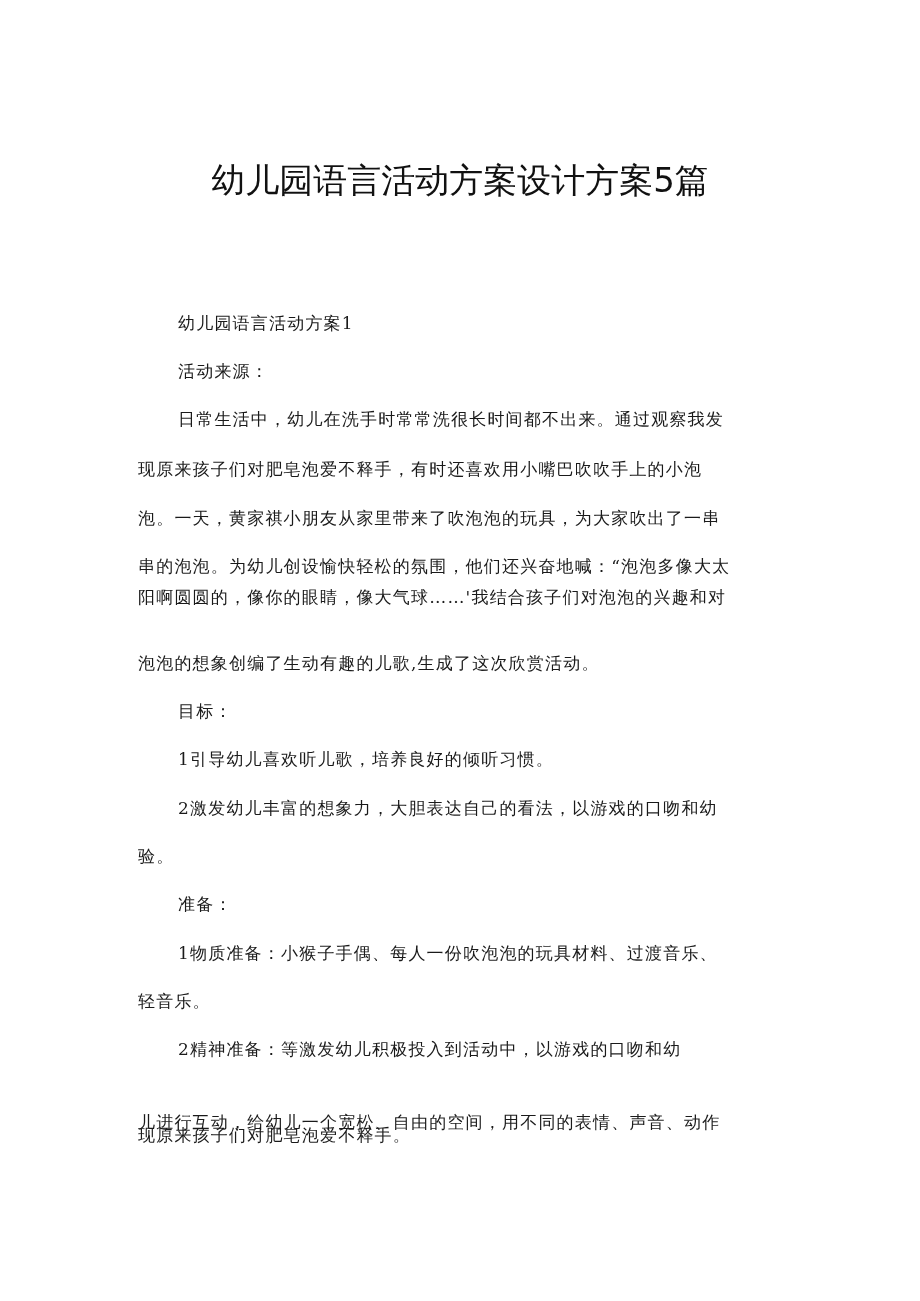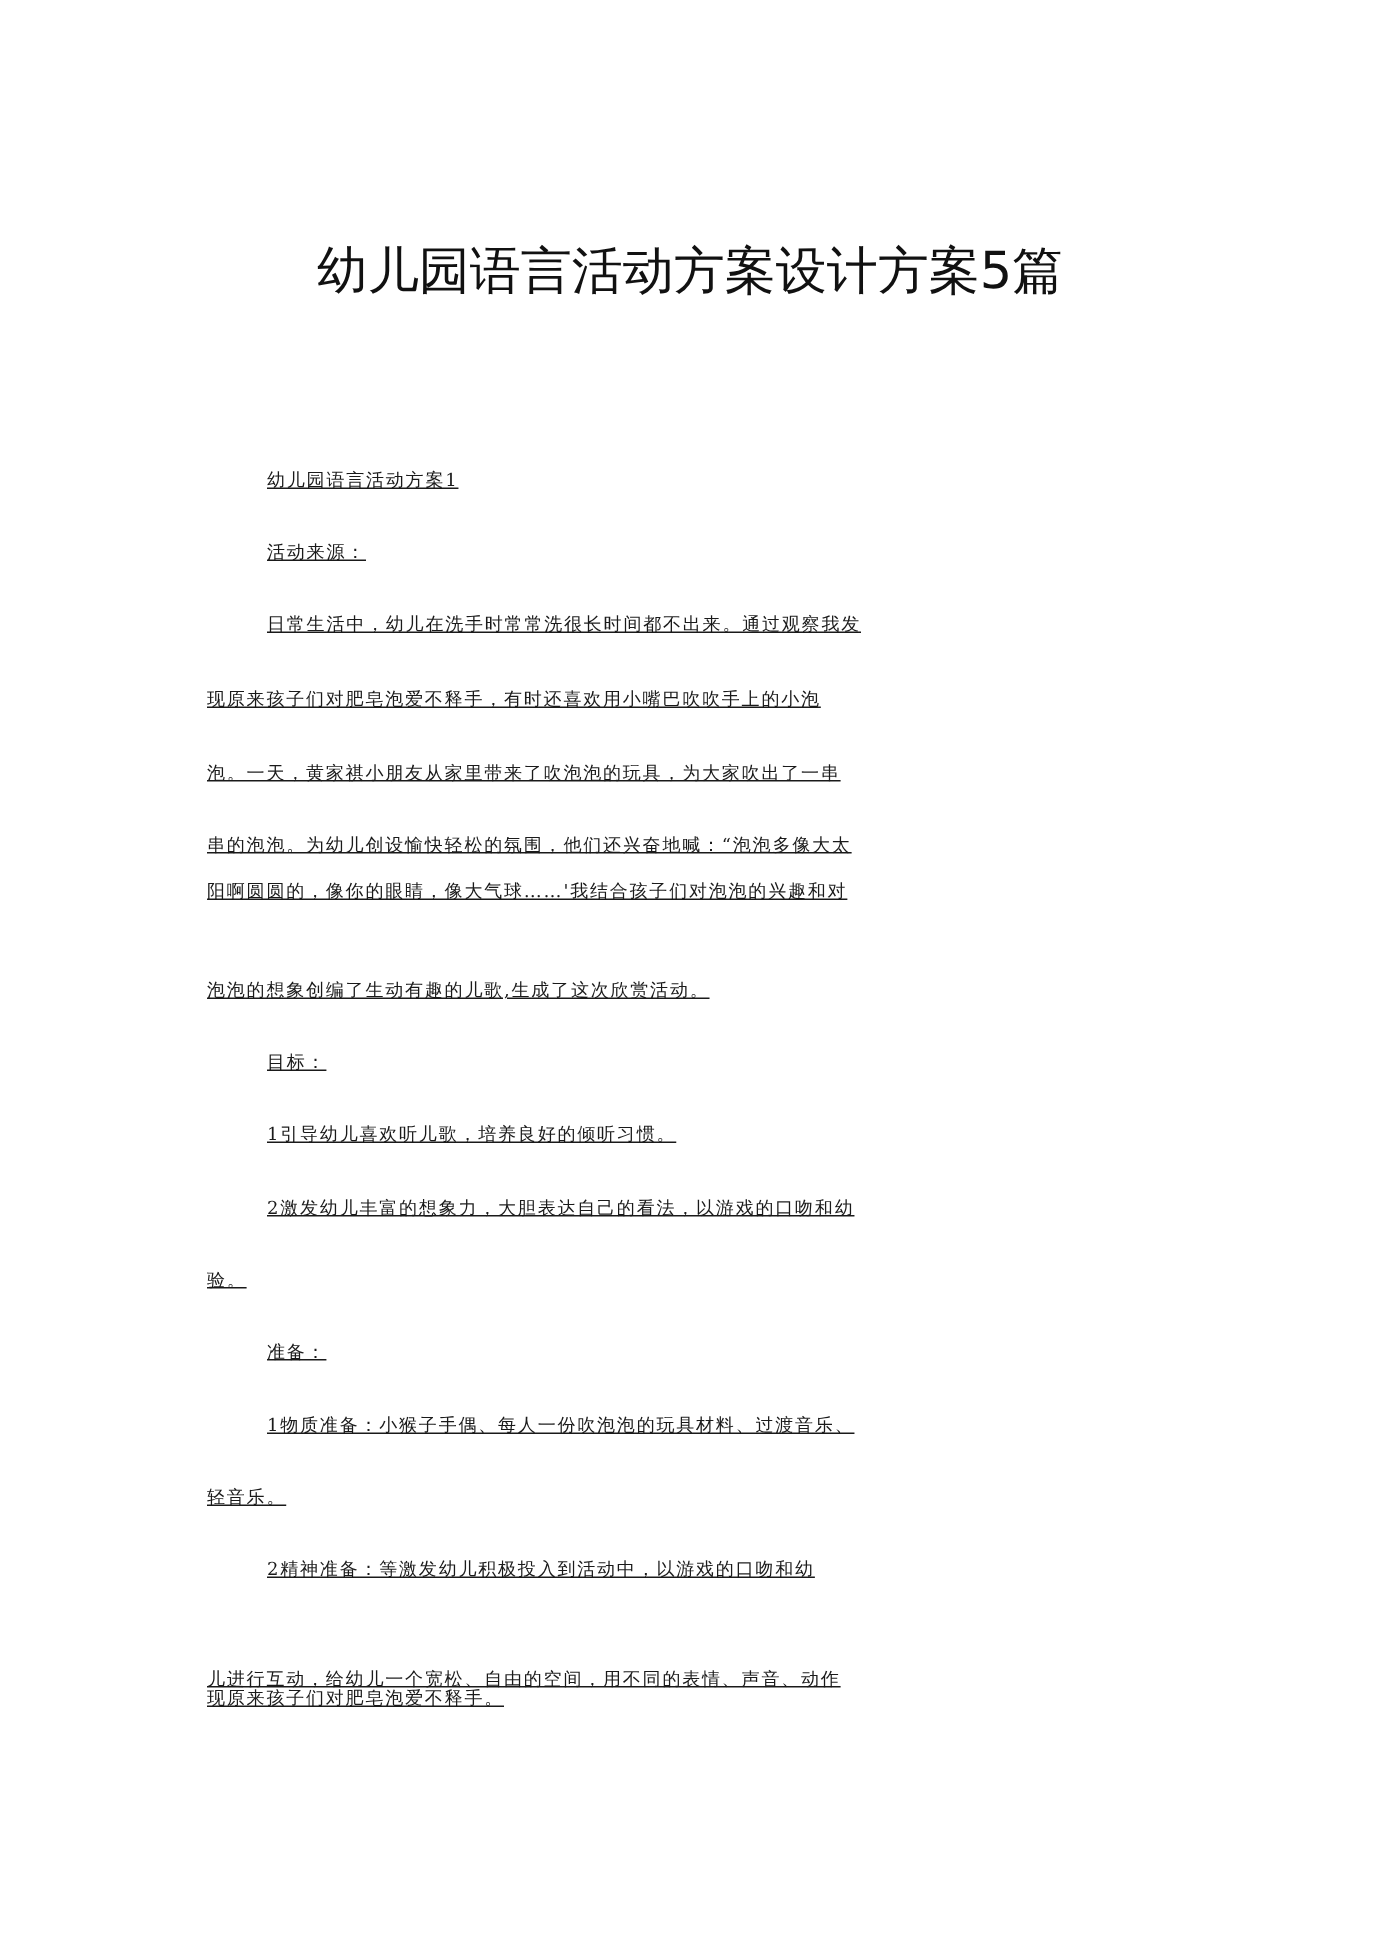--- a/index.html
+++ b/index.html
@@ -1,21 +1,21 @@
 <!DOCTYPE html>
 <html><head>
 <meta charset="utf-8">
 <style>
   html, body { margin: 0; padding: 0; background: #ffffff; }
   body { width: 920px; height: 1301px; position: relative; overflow: hidden;
          font-family: "DejaVu Serif", "Liberation Serif", serif; color: #1a1a1a; }
   .title { position: absolute; left: 0; width: 920px; top: 158px; text-align: center;
            font-family: "DejaVu Sans", "Liberation Sans", sans-serif; font-size: 34px;
            color: #111; letter-spacing: 0px; }
-  .line { position: absolute; left: 138px; font-size: 12px; white-space: nowrap; letter-spacing: 1.2px; text-decoration: underline; }
+  .line { position: absolute; left: 138px; font-size: 17px; white-space: nowrap; letter-spacing: 1.2px; }
   .ind { left: 178px; }
 </style>
 </head>
 <body>
 
 <div class="title">幼儿园语言活动方案设计方案5篇</div>
 <div id="body-lines">
     <div class="line ind" style="top: 312px;">幼儿园语言活动方案1</div>
     <div class="line ind" style="top: 360px; text-align: center;">活动来源：</div>
     <div class="line ind" style="top: 408px;">日常生活中，幼儿在洗手时常常洗很长时间都不出来。通过观察我发</div>

